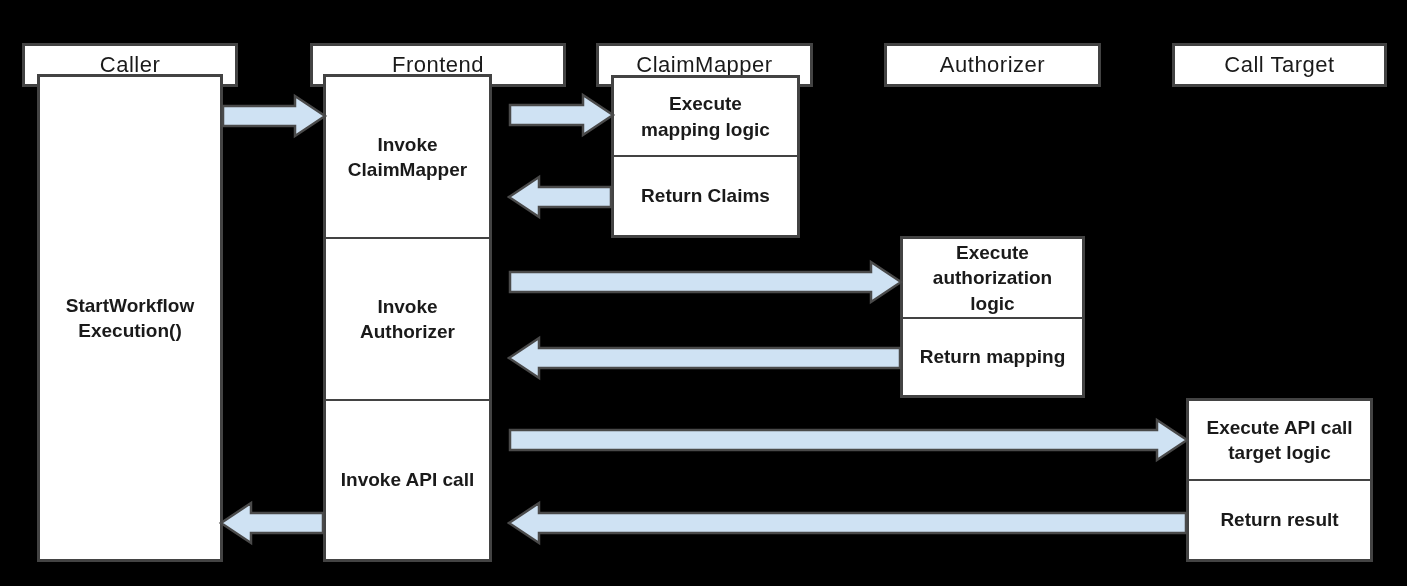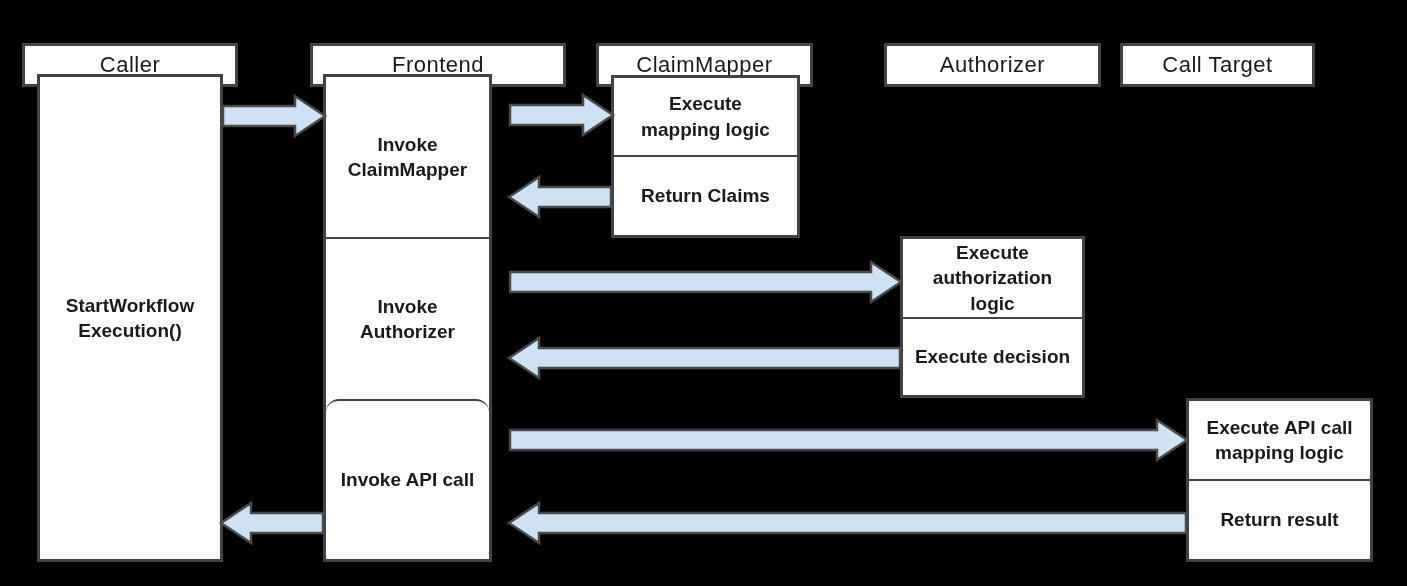--- a/index.html
+++ b/index.html
@@ -19,38 +19,38 @@
   .hdr{
     position:absolute;top:19px;height:44px;box-sizing:border-box;
     background:var(--box-fill);border:3px solid var(--box-border);
     display:flex;align-items:center;justify-content:center;
     font-size:22px;font-weight:400;letter-spacing:.5px;color:var(--text);margin-top:24px;
   }
   #hdr-caller{left:22px;width:216px;}
   #hdr-frontend{left:310px;width:256px;}
   #hdr-claimmapper{left:596px;width:217px;}
   #hdr-authorizer{left:884px;width:217px;}
-  #hdr-calltarget{left:1120px;width:195px;}
+  #hdr-calltarget{left:1172px;width:215px;}
   .act{
     position:absolute;box-sizing:border-box;
     background:var(--box-fill);border:3px solid var(--box-border);
     display:flex;flex-direction:column;
   }
   .cell{
     display:flex;align-items:center;justify-content:center;text-align:center;
     font-size:19px;font-weight:700;color:var(--text);
     white-space:pre-line;line-height:1.32;box-sizing:border-box;
   }
   .cell + .cell{border-top:2px solid var(--box-border);}
   #act-caller{left:37px;top:74px;width:186px;height:488px;}
   #act-caller .cell{flex:1;}
   #act-frontend{left:323px;top:74px;width:169px;height:488px;}
   #act-frontend .s0{height:160px;}
   #act-frontend .s1{height:162px;}
-  #act-frontend .s2{flex:1;border-radius:13px;}
+  #act-frontend .s2{flex:1;}
   #act-claimmapper{left:611px;top:75px;width:189px;height:163px;}
   #act-claimmapper .s0{height:77px;}
   #act-claimmapper .s1{flex:1;text-align:right;}
   #act-authorizer{left:900px;top:236px;width:185px;height:162px;}
   #act-authorizer .s0{height:78px;}
   #act-authorizer .s1{flex:1;}
   #act-calltarget{left:1186px;top:398px;width:187px;height:164px;}
   #act-calltarget .s0{height:78px;}
   #act-calltarget .s1{flex:1;}
   .arrows{position:absolute;left:0;top:0;pointer-events:none;}
@@ -88,26 +88,26 @@
   <div class="act" id="act-claimmapper">
     <div class="cell s0">Execute
 mapping logic</div>
     <div class="cell s1">Return Claims</div>
   </div>
 
   <div class="act" id="act-authorizer">
     <div class="cell s0">Execute
 authorization
 logic</div>
-    <div class="cell s1">Execute decision</div>
+    <div class="cell s1">Return mapping</div>
   </div>
 
   <div class="act" id="act-calltarget">
     <div class="cell s0">Execute API call
-mapping logic</div>
+target logic</div>
     <div class="cell s1">Return result</div>
   </div>
 
   <svg class="arrows" width="1407" height="586" viewBox="0 0 1407 586">
     <polygon points="223,106 295,106 295,96 325,116 295,136 295,126 223,126"></polygon>
     <polygon points="510,105 583,105 583,95 613,115 583,135 583,125 510,125"></polygon>
     <polygon points="611,187 539,187 539,177 509,197 539,217 539,207 611,207"></polygon>
     <polygon points="510,272 871,272 871,262 901,282 871,302 871,292 510,292"></polygon>
     <polygon points="900,348 539,348 539,338 509,358 539,378 539,368 900,368"></polygon>
     <polygon points="510,430 1157,430 1157,420 1187,440 1157,460 1157,450 510,450"></polygon>

